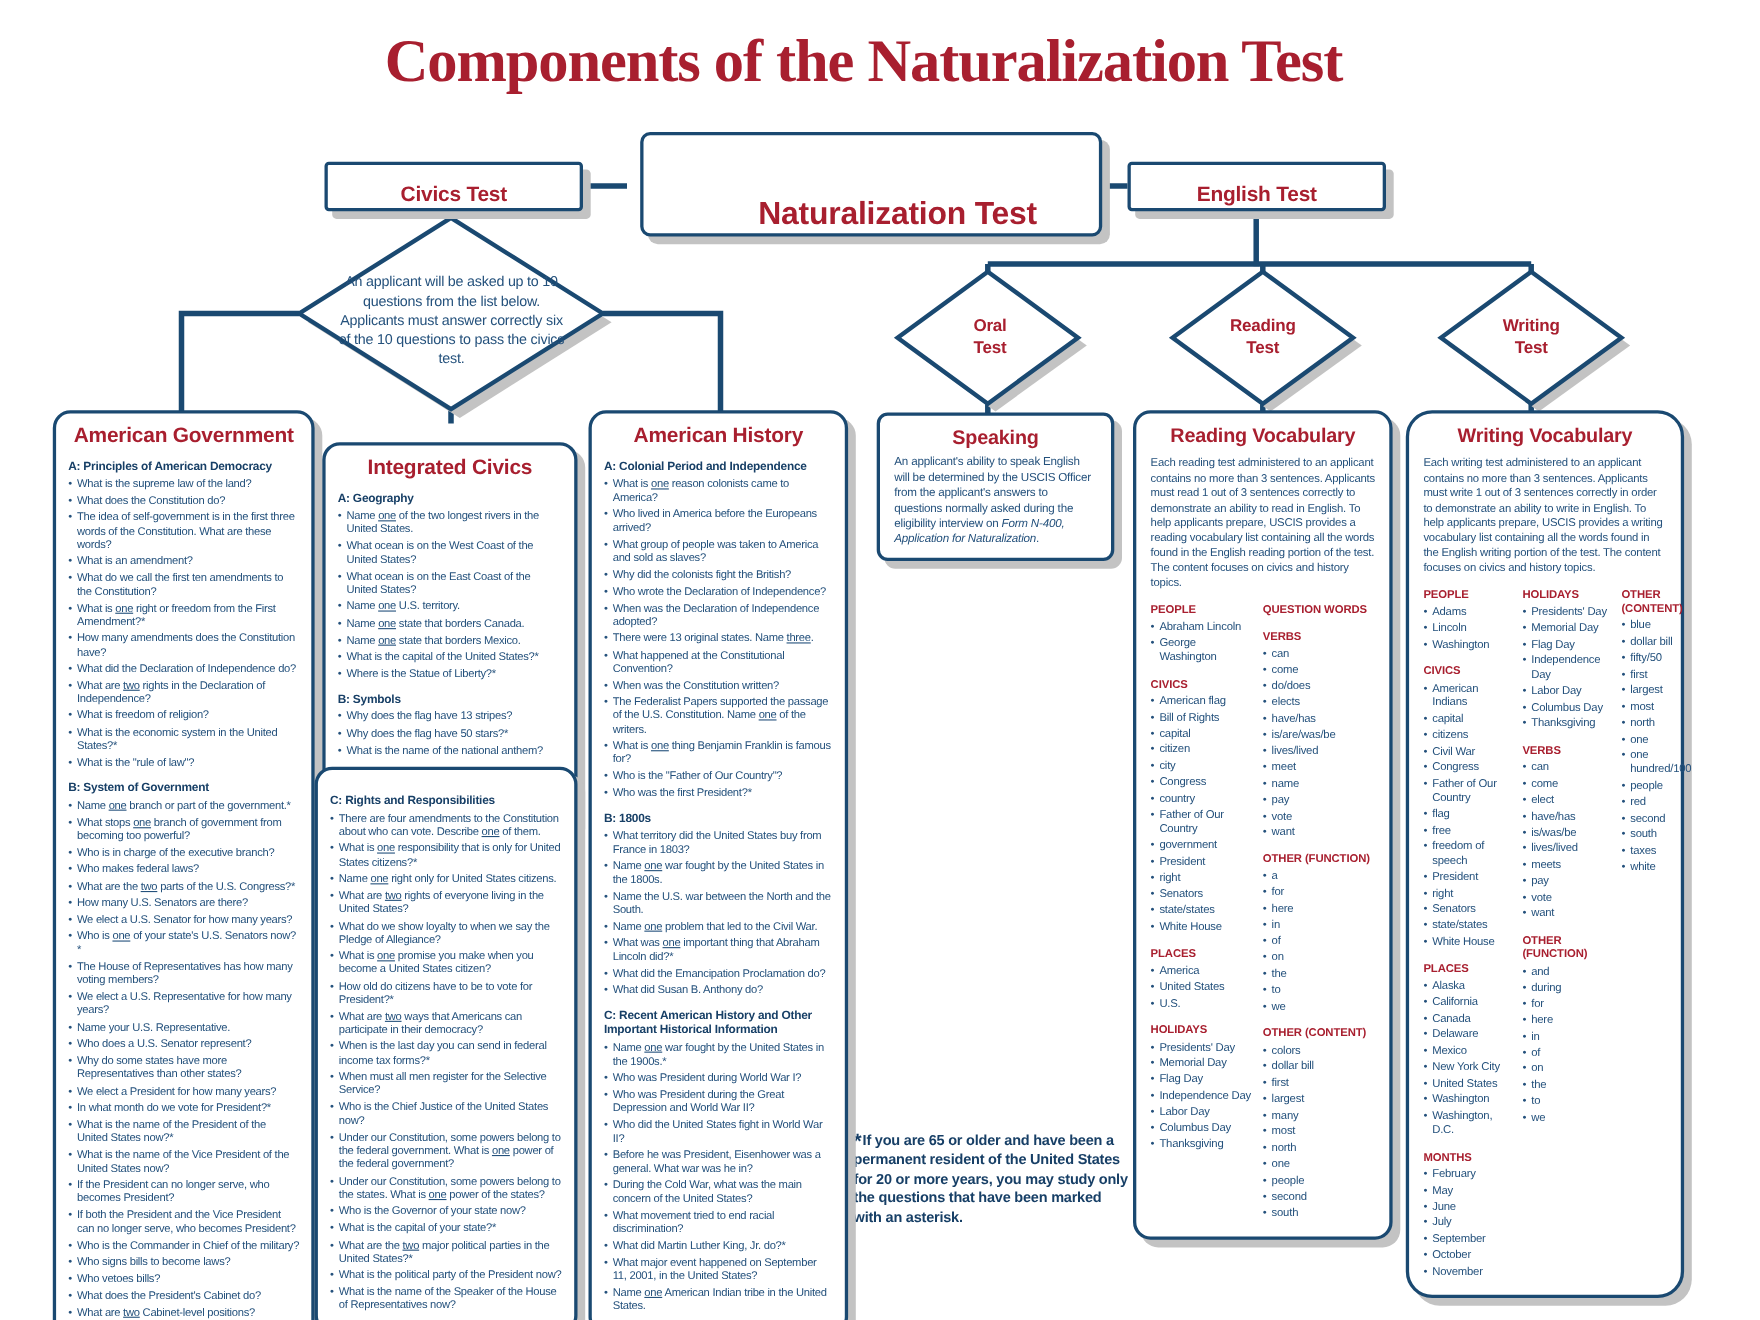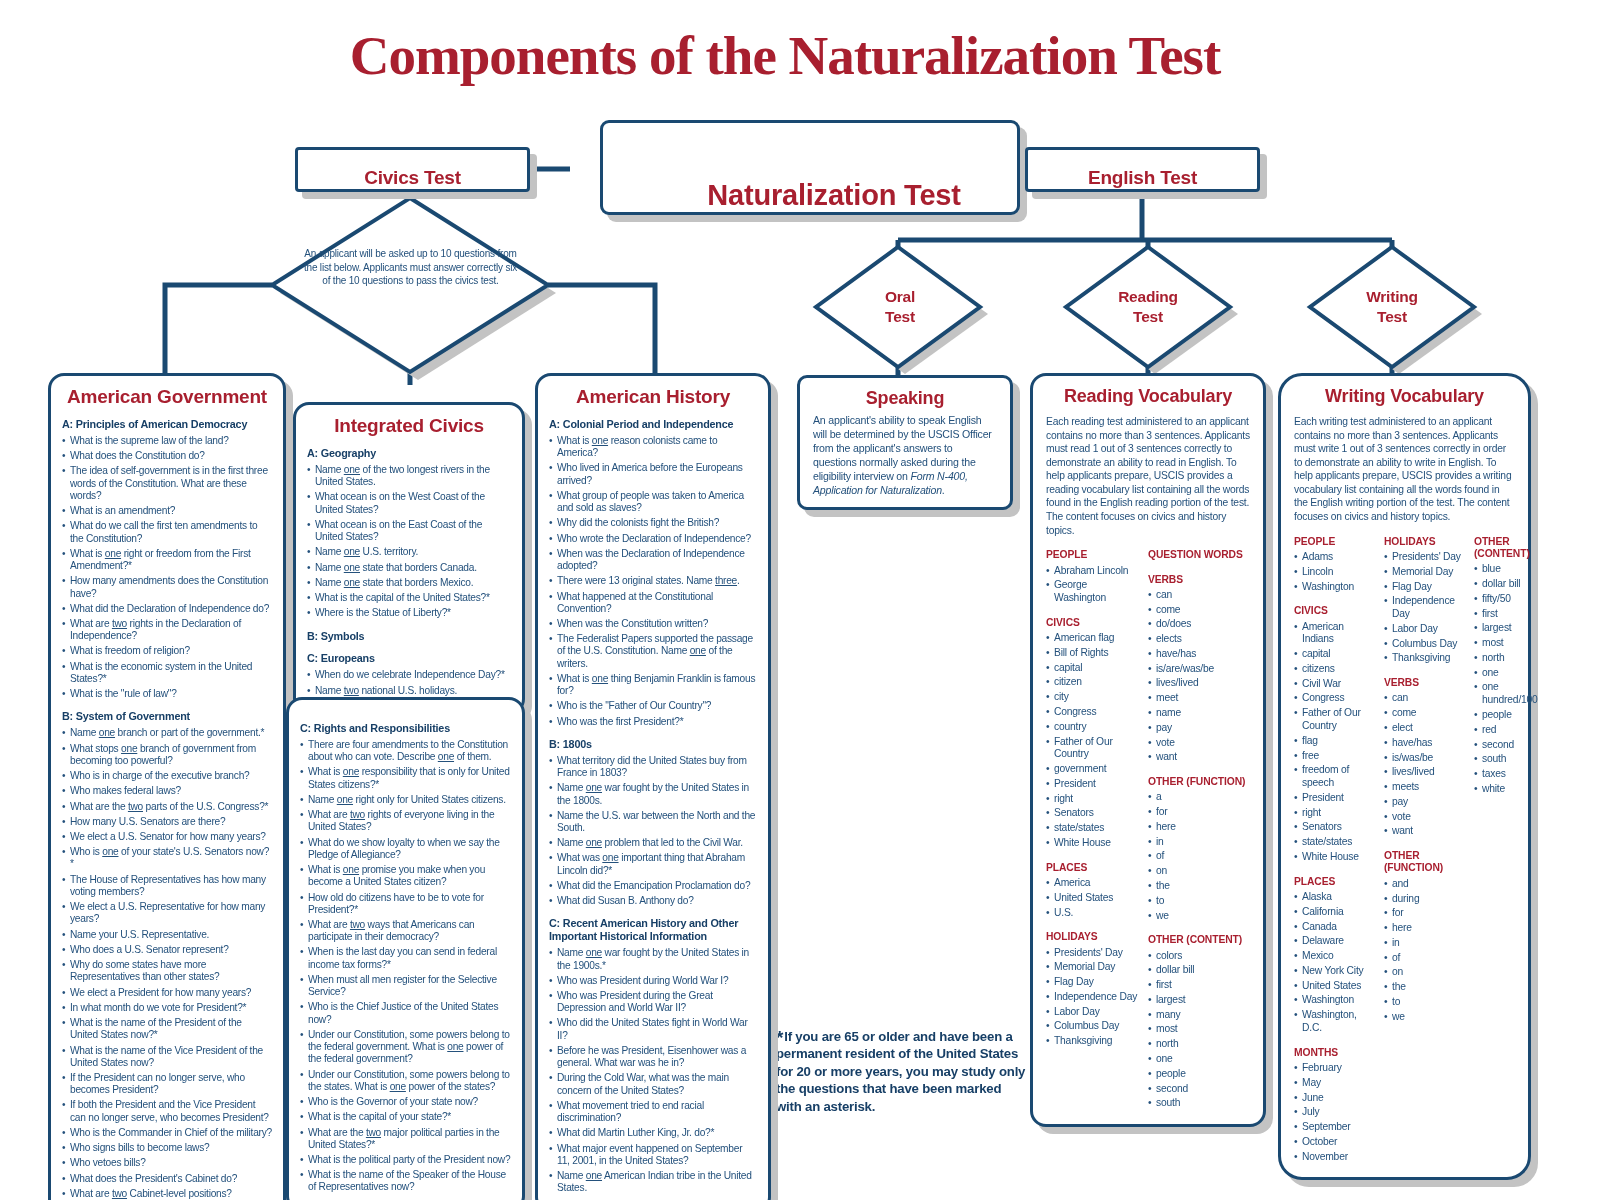--- a/index.html
+++ b/index.html
@@ -26,26 +26,26 @@
 
   .box{
     position:absolute; background:#fff; border:3px solid var(--navy);
     box-shadow:7px 7px 0 var(--shadow); z-index:3;
   }
   .label-box{display:flex; align-items:flex-end; justify-content:center;}
   .label-box .lbl{color:var(--red); font-weight:700; font-size:19px; letter-spacing:-0.2px;}
   #box-nat .lbl{font-size:29px;}
 
   #box-civics{left:295px; top:147px; width:235px; height:45px; border-radius:4px;}
-  #box-nat{left:600px; top:120px; width:420px; height:95px; border-radius:9px;padding-left:48px;}
+  #box-nat{left:582px; top:120px; width:420px; height:95px; border-radius:9px;padding-left:48px;}
   #box-english{left:1025px; top:147px; width:235px; height:45px; border-radius:4px;}
 
   .diamond-note{
     position:absolute; left:303px; top:247px; width:215px; text-align:center;
-    font-size:10px; line-height:1.35; color:var(--textblue); letter-spacing:-0.2px; z-index:2;
+    font-size:13px; line-height:1.35; color:var(--textblue); letter-spacing:-0.2px; z-index:2;
   }
   .diamond-label{
     position:absolute; width:104px; text-align:center; z-index:2;
     color:var(--red); font-weight:700; font-size:15.5px; line-height:1.3; letter-spacing:-0.2px;
   }
   #dl-oral{left:848px; top:287px;}
   #dl-reading{left:1096px; top:287px;}
   #dl-writing{left:1340px; top:287px;}
 
   .col{padding:8px 11px 12px 11px;}
@@ -233,20 +233,25 @@
             <li class="q">What ocean is on the East Coast of the United States?</li>
             <li class="q">Name <u>one</u> U.S. territory.</li>
             <li class="q">Name <u>one</u> state that borders Canada.</li>
             <li class="q">Name <u>one</u> state that borders Mexico.</li>
             <li class="q">What is the capital of the United States?*</li>
             <li class="q">Where is the Statue of Liberty?*</li>
           </ul>
         </div>
         <div>
           <div class="sec-h">B: Symbols</div>
+          <ul class="q-list">
+            <li class="q">Why does the flag have 13 stripes?</li>
+            <li class="q">Why does the flag have 50 stars?*</li>
+            <li class="q">What is the name of the national anthem?</li>
+          </ul>
         </div>
         <div>
           <div class="sec-h">C: Europeans</div>
           <ul class="q-list">
             <li class="q">When do we celebrate Independence Day?*</li>
             <li class="q">Name <u>two</u> national U.S. holidays.</li>
           </ul>
         </div>
       </div>
   </div>

